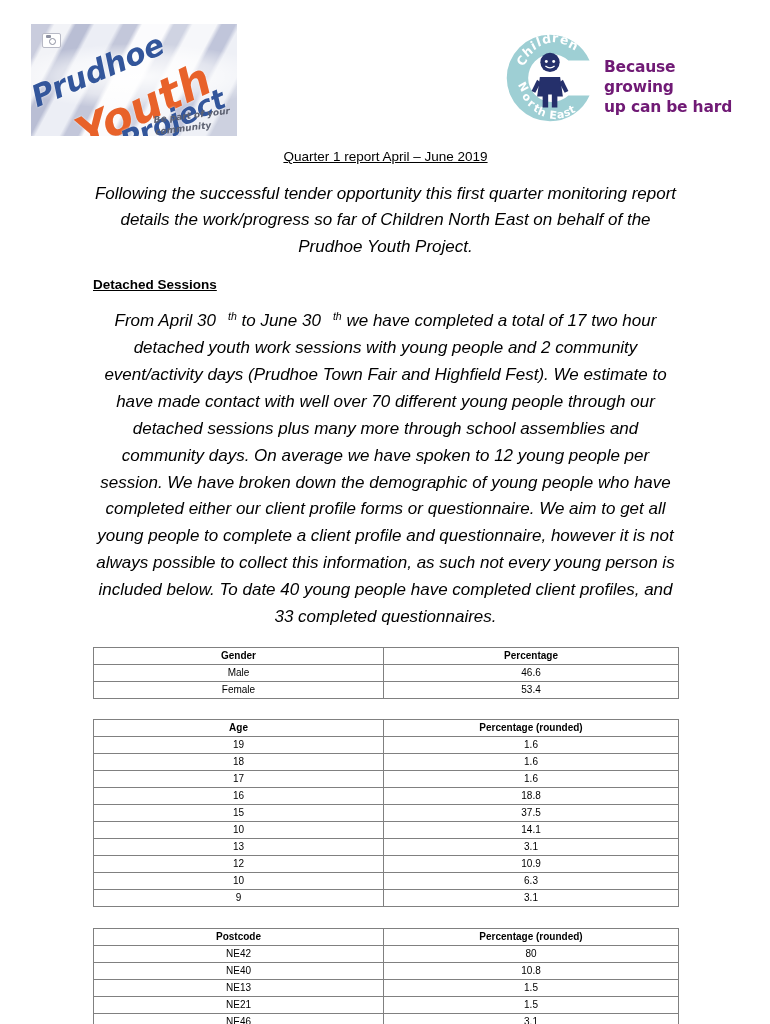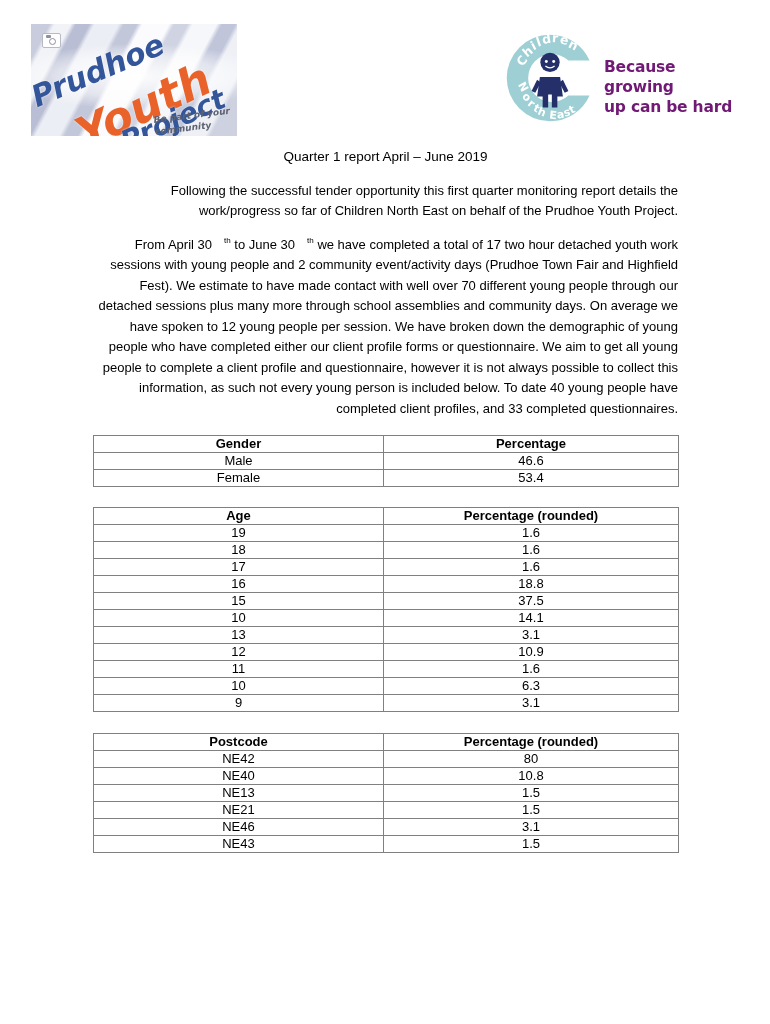--- a/index.html
+++ b/index.html
@@ -161,45 +161,47 @@
   }
 
   
   .page {
     position: relative;
     padding: 0 92px 0 93px;
   }
   .doc-title {
     text-align: center;
     font-size: 13.5px;
+    text-decoration: underline;
     margin: 6px 0 8px 0;
     line-height: 1.6;
   }
   p.para {
-    font-size: 13px;
+    font-size: 17px;
     line-height: 1.58;
     margin: 13px 0 0 0;
-    text-align: right;
+    text-align: center;
+    font-style: italic;
   }
   h2.section-heading {
     font-size: 13.5px;
     font-weight: bold;
     text-decoration: underline;
     margin: 14px 0 0 0;
     line-height: 1.5;
   }
   sup { font-size: 0.62em; vertical-align: super; line-height: 0; margin-left: 12px; }
 
   
   table.data-table {
     width: 585px;
     border-collapse: collapse;
     margin: 0;
     table-layout: fixed;
-    font-size: 13px;
+    font-size: 10px;
   }
   table.data-table.t-gender { margin-top: 16px; }
   table.data-table.t-age { margin-top: 20px; }
   table.data-table.t-postcode { margin-top: 21px; }
   table.data-table.t-ethnicity { margin-top: 24px; }
 
   table.data-table td, table.data-table th {
     border: 1px solid #808080;
     height: 17px;
     padding: 0 4px;
@@ -272,20 +274,21 @@
     </div>
   </div>
 </div>
 
 <div class="page">
 
   <div class="doc-title">Quarter 1 report April – June 2019</div>
 
   <p class="para">Following the successful tender opportunity this first quarter monitoring report details the work/progress so far of Children North East on behalf of the Prudhoe Youth Project.</p>
 
+  <h2 class="section-heading">Detached Sessions</h2>
 
   <p class="para"><span>From April 30</span><sup>th</sup><span> to June 30</span><sup>th</sup><span> we have completed a total of 17 two hour detached youth work sessions with young people and 2 community event/activity days (Prudhoe Town Fair and Highfield Fest). We estimate to have made contact with well over 70 different young people through our detached sessions plus many more through school assemblies and community days. On average we have spoken to 12 young people per session. We have broken down the demographic of young people who have completed either our client profile forms or questionnaire. We aim to get all young people to complete a client profile and questionnaire, however it is not always possible to collect this information, as such not every young person is included below.  To date 40 young people have completed client profiles, and 33 completed questionnaires.</span></p>
 
   <table class="data-table t-gender">
     <colgroup>
         <col class="c1">
         <col class="c2">
       </colgroup>
     <thead>
         <tr>
@@ -343,24 +346,20 @@
         </tr>
         <tr>
           <td>13</td>
           <td>3.1</td>
         </tr>
         <tr>
           <td>12</td>
           <td>10.9</td>
         </tr>
         <tr>
-          <td>11</td>
-          <td>1.6</td>
-        </tr>
-        <tr>
           <td>10</td>
           <td>6.3</td>
         </tr>
         <tr>
           <td>9</td>
           <td>3.1</td>
         </tr>
       </tbody>
   </table>
 

